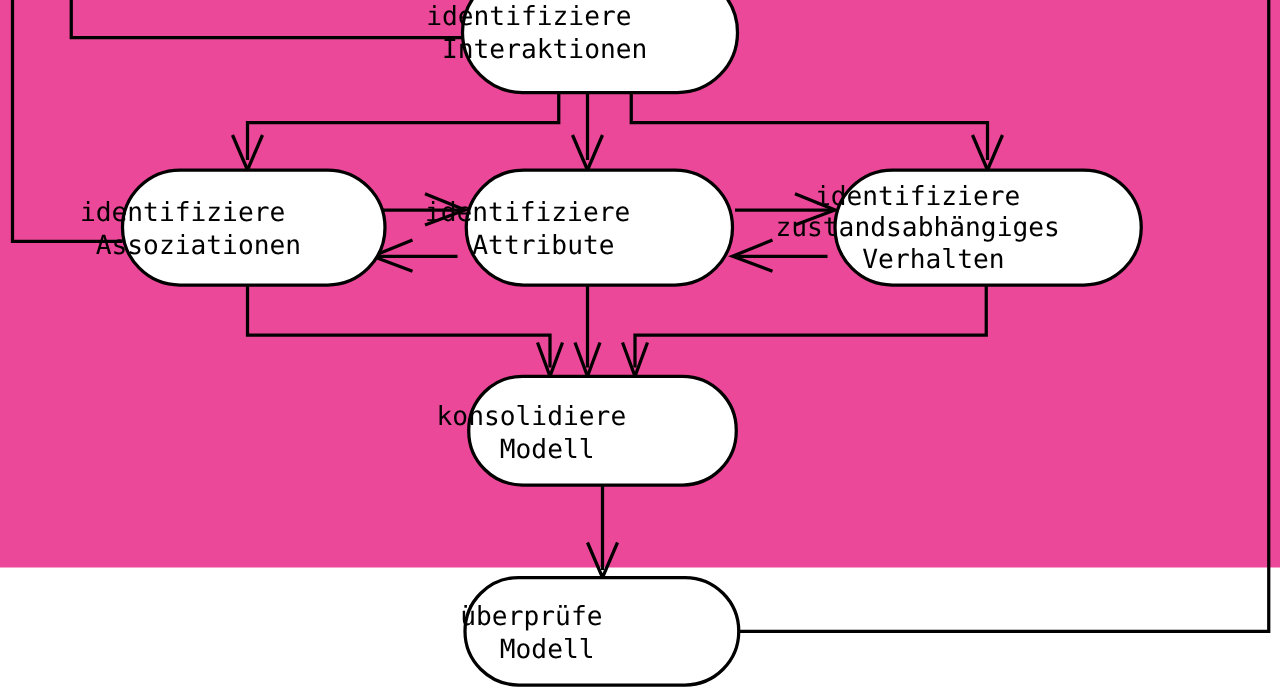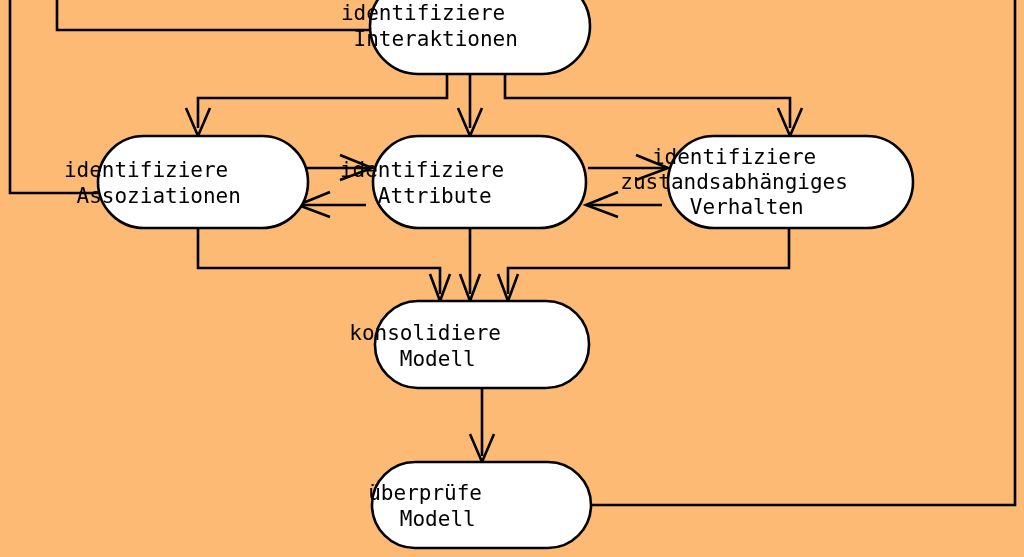--- a/index.html
+++ b/index.html
@@ -9,22 +9,22 @@
   }
   body {
     width: 1024px;
     height: 557px;
     overflow: hidden;
     font-family: "DejaVu Sans Mono", monospace;
   }
   #diagram-root {
     position: relative;
     width: 1024px;
-    height: 557px;
-    background: #fdba74;
+    height: 454px;
+    background: #ec4899;
   }
   svg.flow {
     display: block;
     width: 1024px;
     height: 557px;
   }
   .node-shape {
     fill: #ffffff;
     stroke: #000000;
     stroke-width: 2.6;

